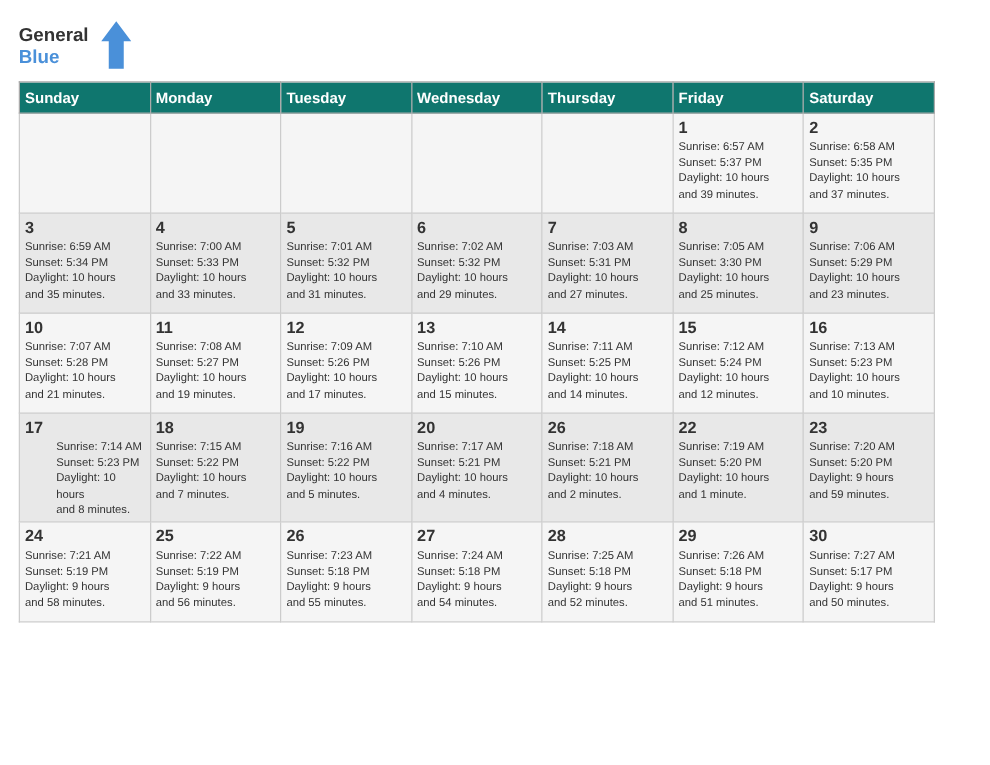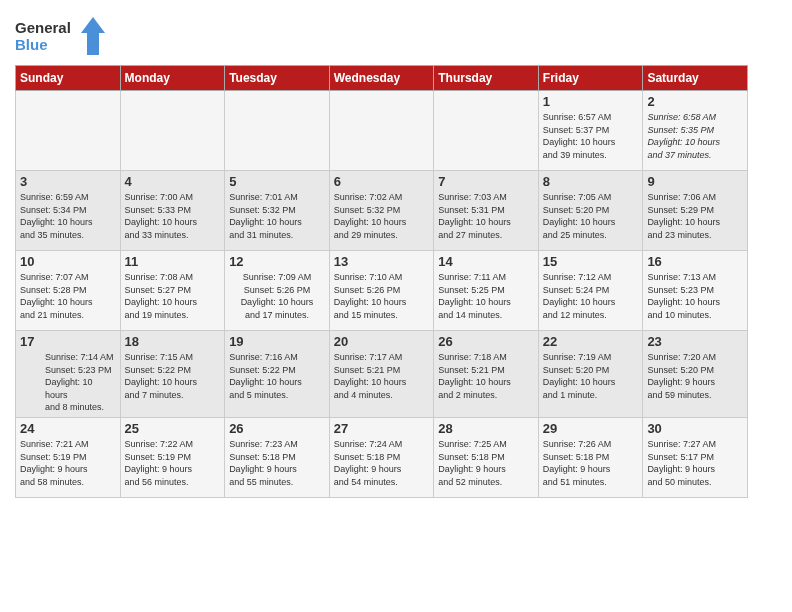--- a/index.html
+++ b/index.html
@@ -36,21 +36,21 @@
     .location {
       font-size: 15px;
       color: #555;
     }
     table {
       width: 100%;
       border-collapse: collapse;
       table-layout: fixed;
     }
     thead th {
-      background-color: #b91c1c;
+      background-color: #0f766e;
       color: #fff;
       font-size: 12px;
       font-weight: bold;
       padding: 5px 4px;
       text-align: left;
       border: 1px solid #aaa;
     }
     tbody td {
       vertical-align: top;
       border: 1px solid #ccc;
@@ -124,21 +124,21 @@
           <td class="empty-cell"></td>
           <td>
             <span class="day-num">1</span>
             <div class="day-info" style="white-space: pre-line;">Sunrise: 6:57 AM
 Sunset: 5:37 PM
 Daylight: 10 hours
 and 39 minutes.</div>
           </td>
           <td>
             <span class="day-num">2</span>
-            <div class="day-info" style="white-space: pre-line; font-style: italic;">Sunrise: 6:58 AM
+            <div class="day-info" style="white-space: pre-line;">Sunrise: 6:58 AM
 Sunset: 5:35 PM
 Daylight: 10 hours
 and 37 minutes.</div>
           </td>
         </tr>
         <tr>
           <td>
             <span class="day-num">3</span>
             <div class="day-info" style="white-space: pre-line;">Sunrise: 6:59 AM
 Sunset: 5:34 PM
@@ -169,21 +169,21 @@
           <td>
             <span class="day-num">7</span>
             <div class="day-info" style="white-space: pre-line;">Sunrise: 7:03 AM
 Sunset: 5:31 PM
 Daylight: 10 hours
 and 27 minutes.</div>
           </td>
           <td>
             <span class="day-num">8</span>
             <div class="day-info" style="white-space: pre-line;">Sunrise: 7:05 AM
-Sunset: 5:20 PM
+Sunset: 3:30 PM
 Daylight: 10 hours
 and 25 minutes.</div>
           </td>
           <td>
             <span class="day-num">9</span>
             <div class="day-info" style="white-space: pre-line;">Sunrise: 7:06 AM
 Sunset: 5:29 PM
 Daylight: 10 hours
 and 23 minutes.</div>
           </td>
@@ -198,21 +198,21 @@
           </td>
           <td>
             <span class="day-num">11</span>
             <div class="day-info" style="white-space: pre-line;">Sunrise: 7:08 AM
 Sunset: 5:27 PM
 Daylight: 10 hours
 and 19 minutes.</div>
           </td>
           <td>
             <span class="day-num">12</span>
-            <div class="day-info" style="white-space: pre-line; text-align: center;">Sunrise: 7:09 AM
+            <div class="day-info" style="white-space: pre-line;">Sunrise: 7:09 AM
 Sunset: 5:26 PM
 Daylight: 10 hours
 and 17 minutes.</div>
           </td>
           <td>
             <span class="day-num">13</span>
             <div class="day-info" style="white-space: pre-line;">Sunrise: 7:10 AM
 Sunset: 5:26 PM
 Daylight: 10 hours
 and 15 minutes.</div>

